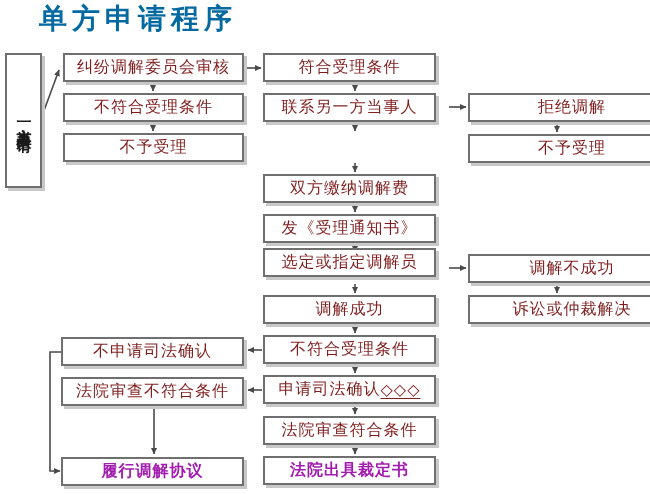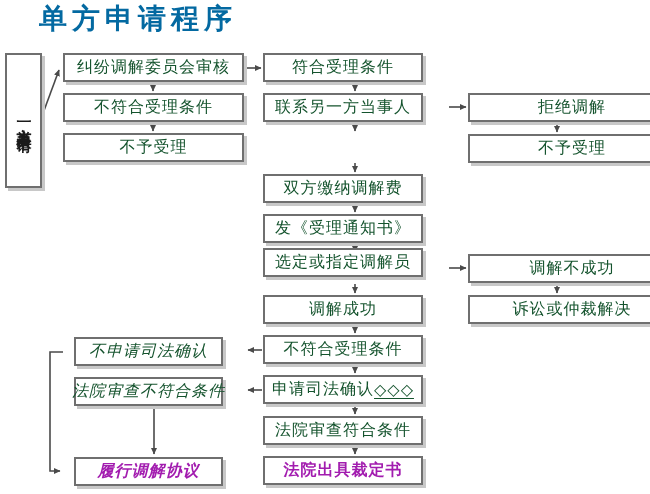--- a/index.html
+++ b/index.html
@@ -29,29 +29,29 @@
     position: absolute;
     height: 29px;
     box-sizing: border-box;
     background: #ffffff;
     border: 2px solid #6f6f6f;
     box-shadow: 3px 3px 0 #c8c8c8;
     display: flex;
     align-items: center;
     justify-content: center;
     font-size: 16px;
-    color: #14532d;
+    color: #7f1d1d;
     letter-spacing: 1px;
     white-space: nowrap;
     z-index: 2;
   }
   .c1 { left: 63px;  width: 181px; }
-  .c2 { left: 263px; width: 160px; }
+  .c2 { left: 263px; width: 173px; }
   .c3 { left: 468px; width: 208px; }
-  .c4 { left: 74px;  width: 149px; font-style: italic; }
+  .c4 { left: 61px;  width: 183px; }
 
   .bold { font-weight: bold; color: #a21caf; }
 
   .entry-box {
     position: absolute;
     left: 5px;
     top: 53px;
     width: 37px;
     height: 135px;
     box-sizing: border-box;

